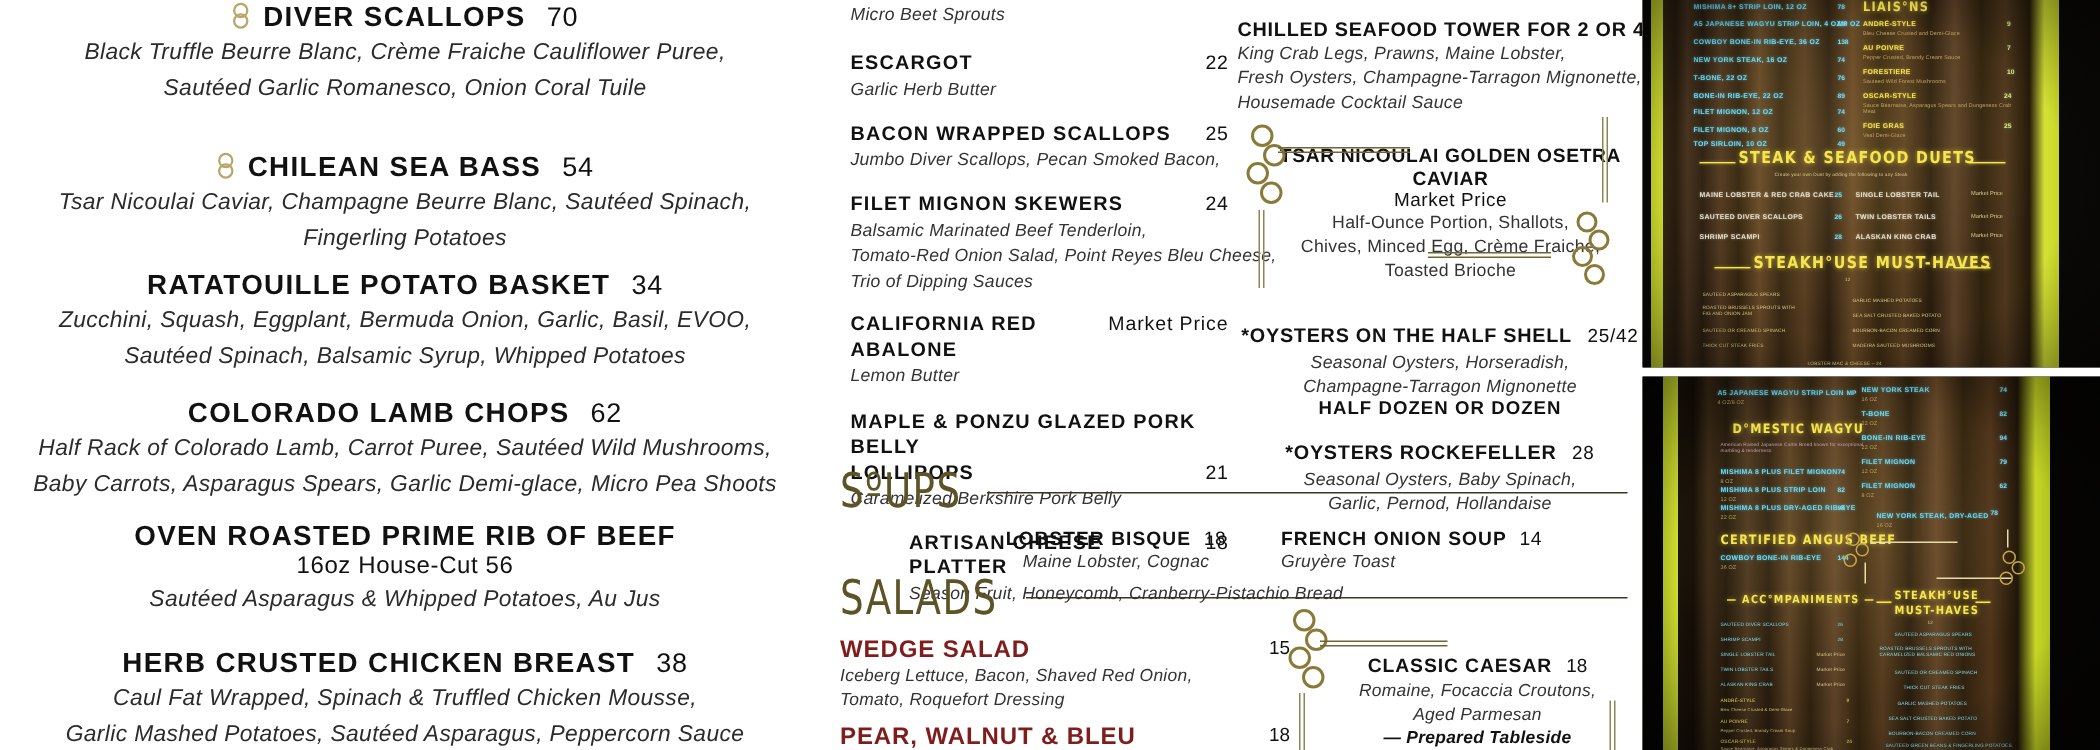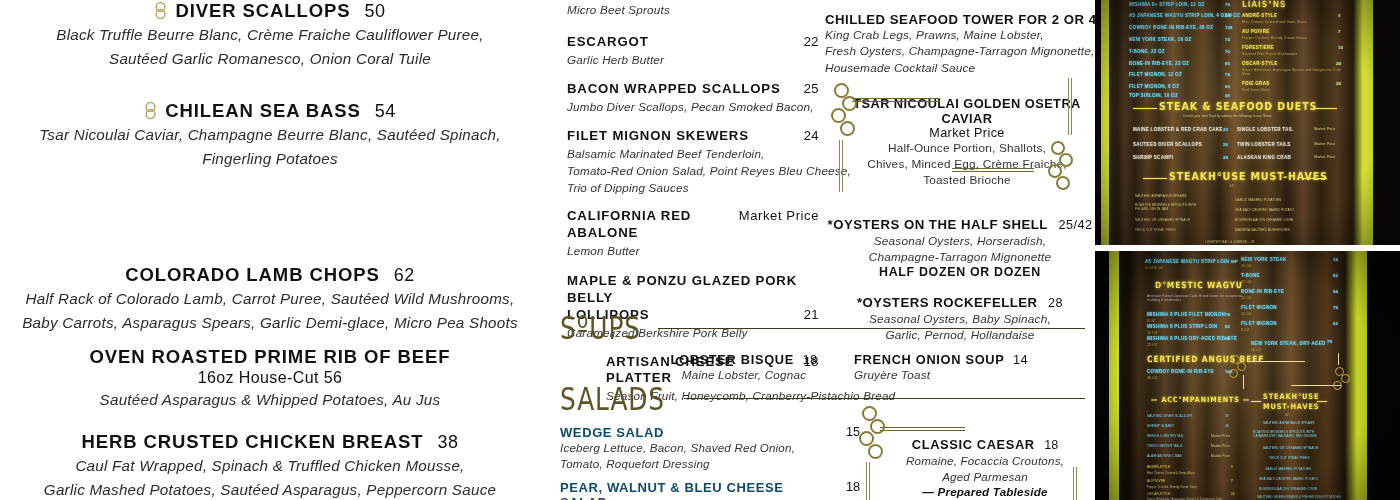--- a/index.html
+++ b/index.html
@@ -107,21 +107,21 @@
   .twocol { display:flex; gap:26px; margin-top:3px; }
   .soup-item { }
   .soup-name {
     font-size:12.8px; font-weight:700; letter-spacing:0.7px; color:#111;
   }
   .soup-price { font-weight:400; letter-spacing:0.4px; }
   .soup-desc {
     font-size:11.7px; font-style:italic; color:#333; letter-spacing:0.2px;
   }
   .salad-name {
-    font-size:13px; font-weight:700; letter-spacing:0.6px; color:#0c4a6e;
+    font-size:16px; font-weight:700; letter-spacing:0.6px; color:#7f1d1d;
   }
   .salad-desc {
     font-size:11.6px; font-style:italic; color:#333;
     line-height:1.38; letter-spacing:0.2px;
   }
   .salad-row { display:flex; justify-content:space-between; gap:14px; }
   .salad-price { font-size:12.6px; color:#111;margin-left:14px; }
   .caesar-name {
     font-size:12.9px; font-weight:700; letter-spacing:0.6px; color:#111;
   }
@@ -239,41 +239,49 @@
 
     <div class="entree" style="position:absolute;left:18px;top:0px;width:504px;">
       <div class="entree-head">
         <span class="scallop-icon">
           <svg width="13" height="20" viewBox="0 0 13 20">
               <circle cx="6.5" cy="6" r="4.4" fill="none" stroke="#b8a66a" stroke-width="1.5"></circle>
               <circle cx="6.5" cy="13" r="4.4" fill="none" stroke="#b8a66a" stroke-width="1.5"></circle>
             </svg>
         </span>
         <span class="entree-name">DIVER SCALLOPS</span>
-        <span class="entree-price">50</span>
+        <span class="entree-price">70</span>
       </div>
       <div class="entree-desc">Black Truffle Beurre Blanc, Crème Fraiche Cauliflower Puree,</div>
       <div class="entree-desc">Sautéed Garlic Romanesco, Onion Coral Tuile</div>
     </div>
 
     <div class="entree" style="position:absolute;left:18px;top:100px;width:504px;">
       <div class="entree-head">
         <span class="scallop-icon">
           <svg width="13" height="20" viewBox="0 0 13 20">
               <circle cx="6.5" cy="6" r="4.4" fill="none" stroke="#b8a66a" stroke-width="1.5"></circle>
               <circle cx="6.5" cy="13" r="4.4" fill="none" stroke="#b8a66a" stroke-width="1.5"></circle>
             </svg>
         </span>
         <span class="entree-name">CHILEAN SEA BASS</span>
         <span class="entree-price">54</span>
       </div>
       <div class="entree-desc">Tsar Nicoulai Caviar, Champagne Beurre Blanc, Sautéed Spinach,</div>
       <div class="entree-desc">Fingerling Potatoes</div>
     </div>
 
+    <div class="entree" style="position:absolute;left:18px;top:179px;width:504px;">
+      <div class="entree-head">
+        <span class="entree-name">RATATOUILLE POTATO BASKET</span>
+        <span class="entree-price">34</span>
+      </div>
+      <div class="entree-desc">Zucchini, Squash, Eggplant, Bermuda Onion, Garlic, Basil, EVOO,</div>
+      <div class="entree-desc">Sautéed Spinach, Balsamic Syrup, Whipped Potatoes</div>
+    </div>
 
     <div class="entree" style="position:absolute;left:8px;top:264px;width:524px;">
       <div class="entree-head">
         <span class="entree-name">COLORADO LAMB CHOPS</span>
         <span class="entree-price">62</span>
       </div>
       <div class="entree-desc">Half Rack of Colorado Lamb, Carrot Puree, Sautéed Wild Mushrooms,</div>
       <div class="entree-desc">Baby Carrots, Asparagus Spears, Garlic Demi-glace, Micro Pea Shoots</div>
     </div>
 

